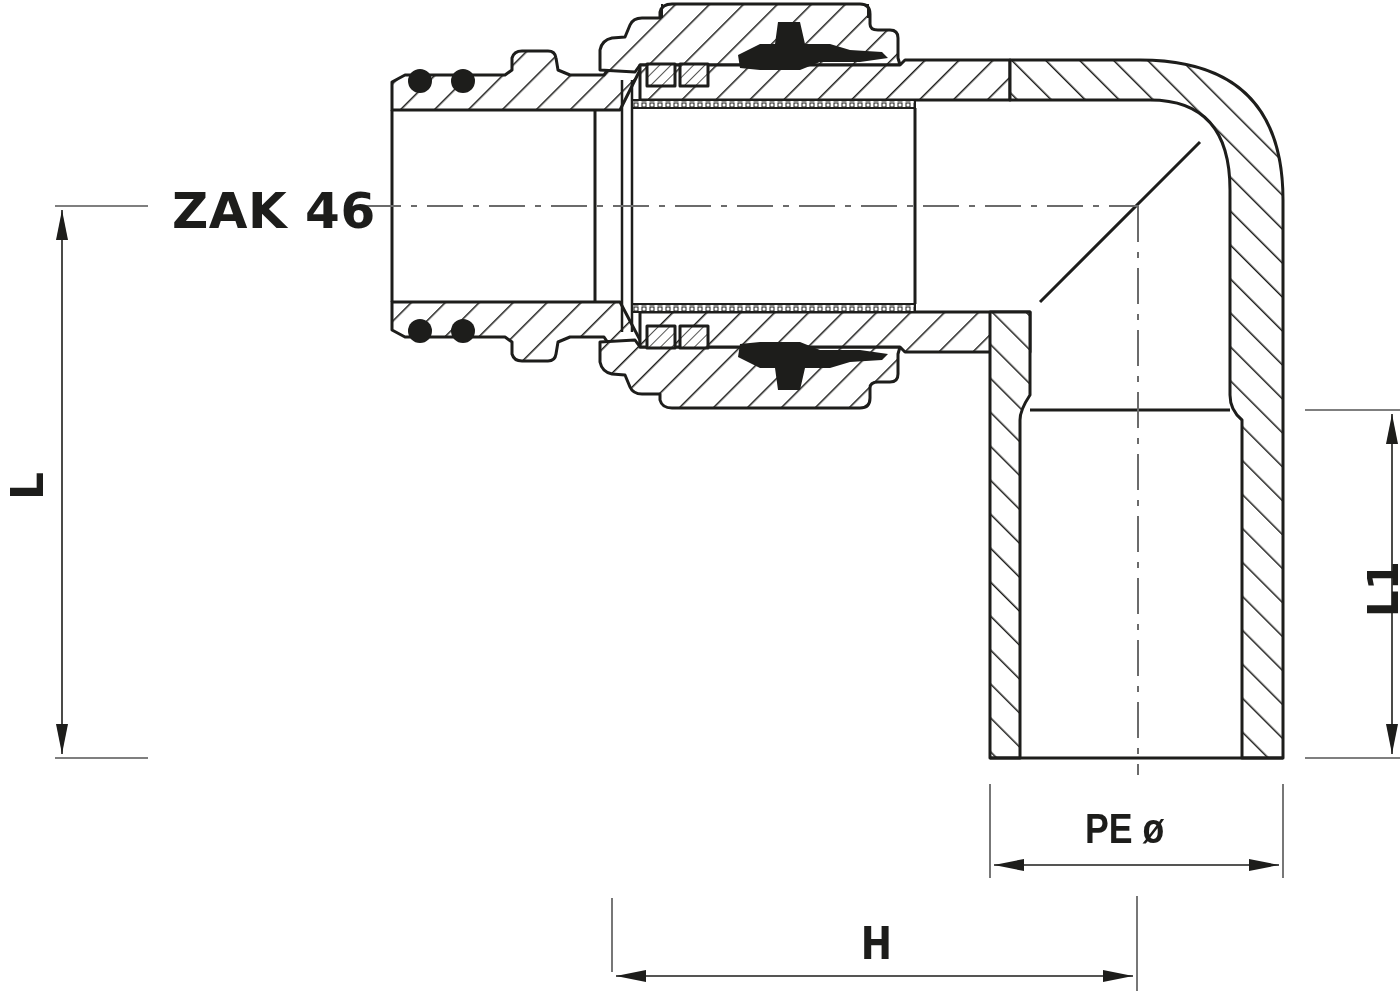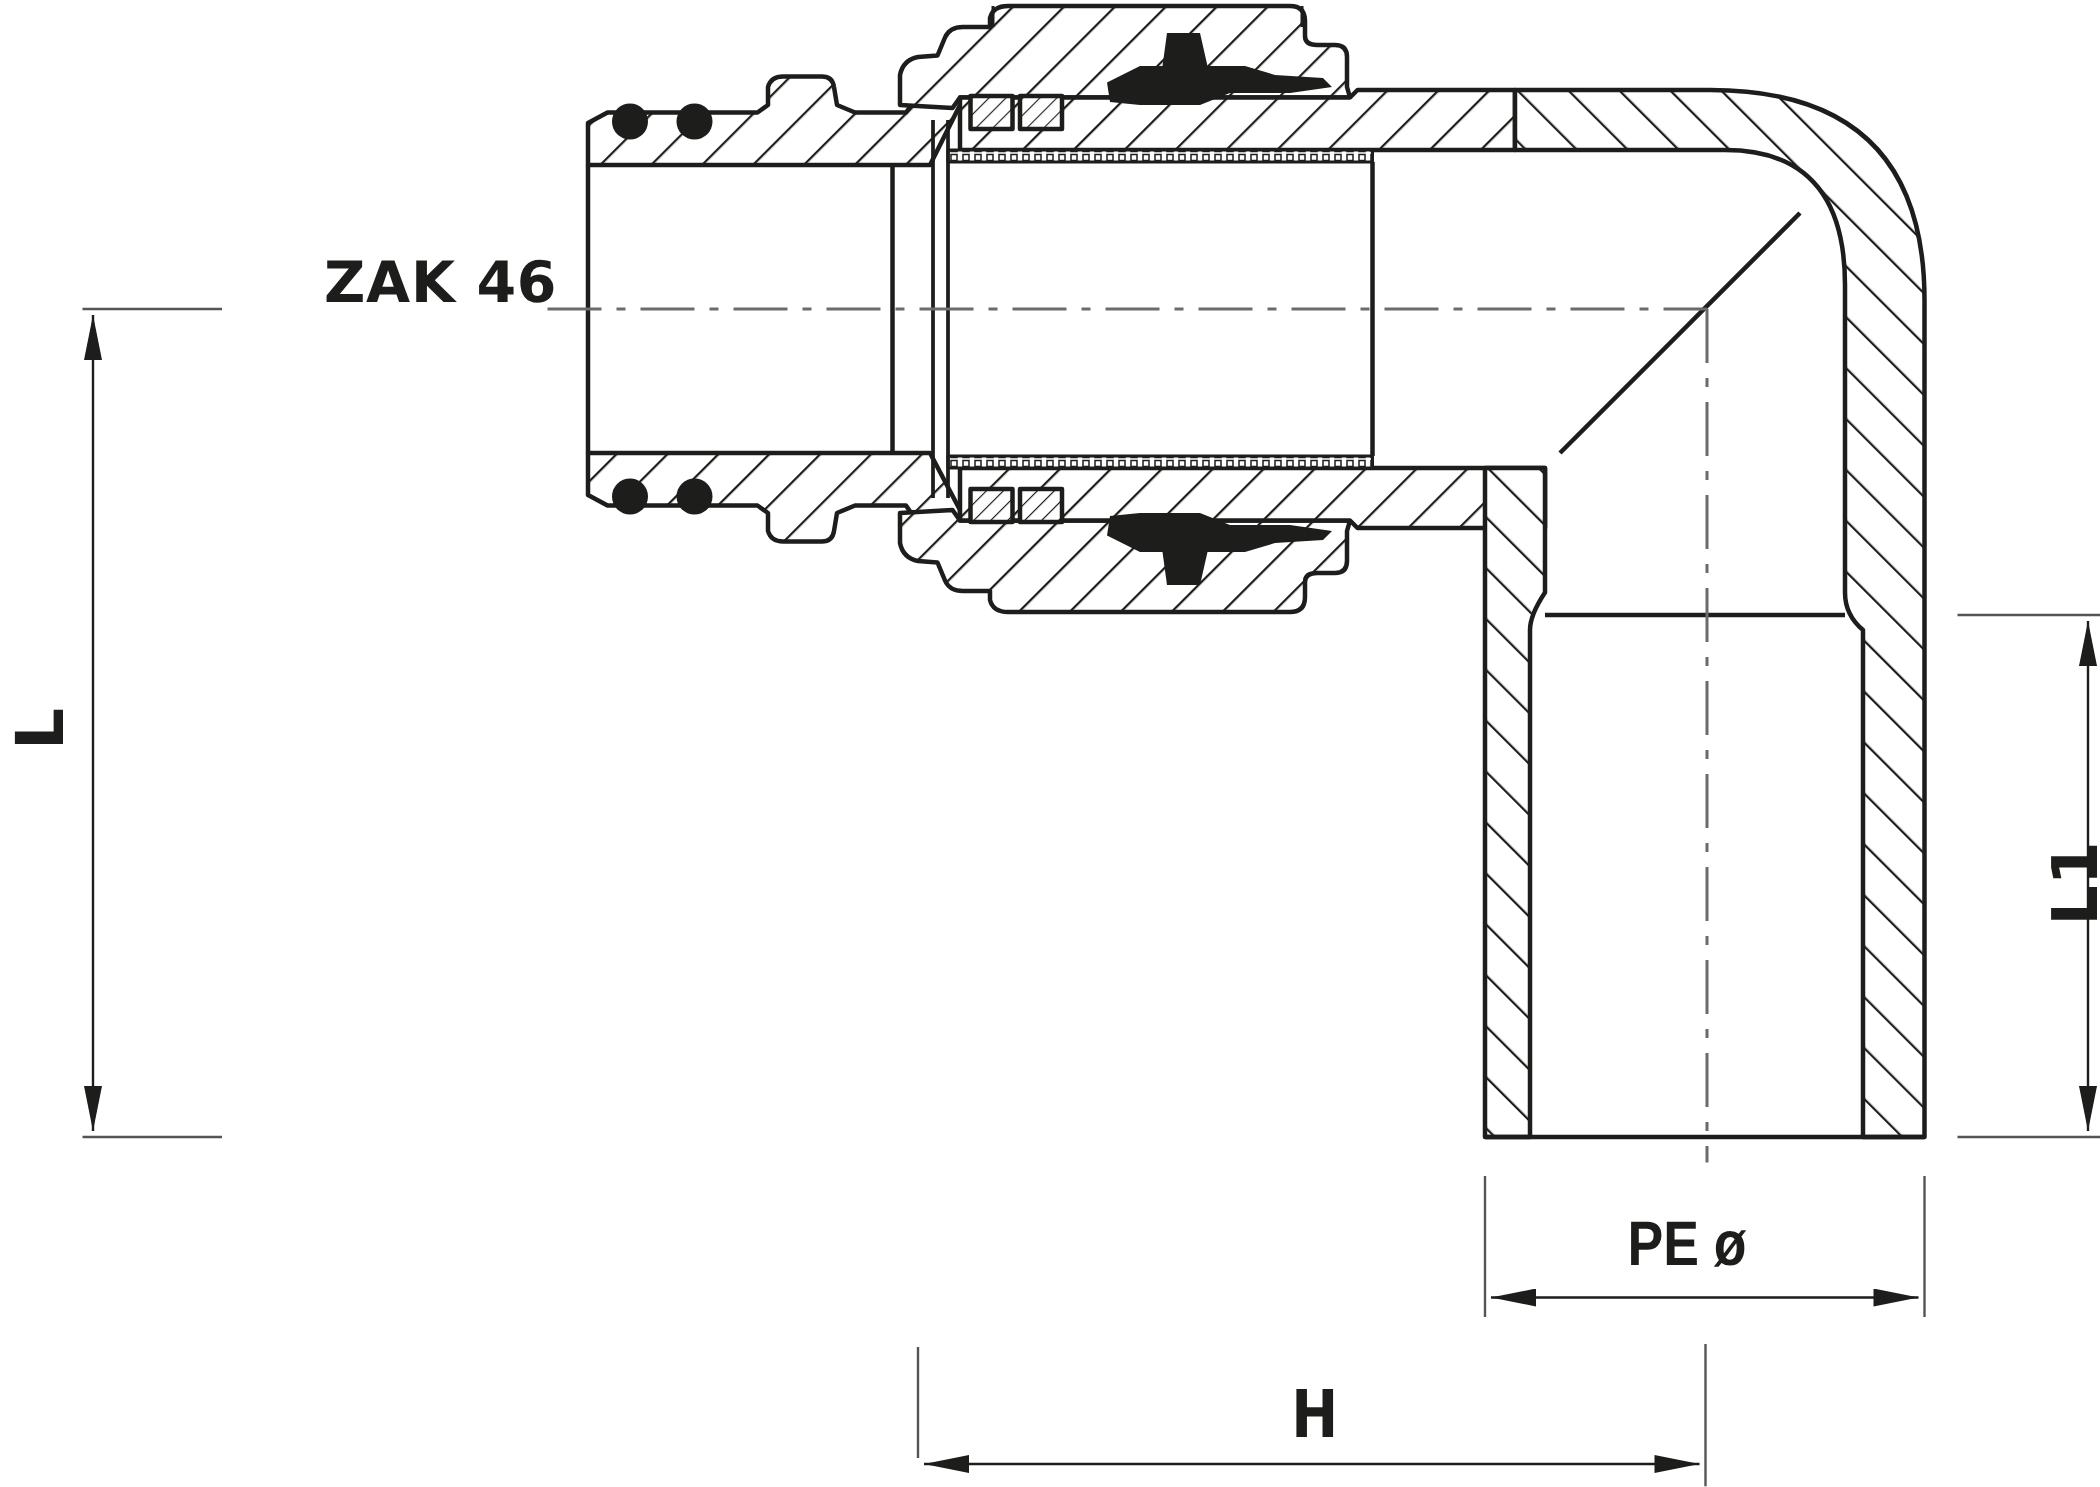--- a/index.html
+++ b/index.html
@@ -1,20 +1,20 @@
 <!DOCTYPE html>
 <html><head>
 <meta charset="utf-8">
 <style>
   html, body { margin:0; padding:0; background:#ffffff; }
   body { width:1400px; height:991px; position:relative; overflow:hidden;
          font-family:"DejaVu Sans", "Liberation Sans", sans-serif; }
   #drawing { position:absolute; left:0; top:0; width:1400px; height:991px; }
   .lbl { position:absolute; font-weight:bold; color:#1d1d1b; line-height:1; white-space:nowrap; }
-  #lbl-zak { left:172px; top:169px; font-size:38px; letter-spacing:0.5px;margin-left:44px; }
+  #lbl-zak { left:172px; top:186px; font-size:50px; letter-spacing:0.5px; }
   #lbl-L { left:6px; top:464px; font-size:44px; transform:rotate(-90deg); transform-origin:center; width:44px; text-align:center; }
   #lbl-L1 { left:1352px; top:568px; font-size:42px; transform:rotate(-90deg); transform-origin:center; width:64px; text-align:center; }
   #lbl-pe { left:1085px; top:808px; font-size:42px; font-family:"Liberation Sans Narrow","Liberation Sans", sans-serif; transform:scaleX(0.85); transform-origin:left; }
   #lbl-h { left:858px; top:922px; font-size:44px; transform:scaleX(0.85); }
 </style>
 </head>
 <body>
 
 <svg id="drawing" viewBox="0 0 1400 991" xmlns="http://www.w3.org/2000/svg">
   <defs>

